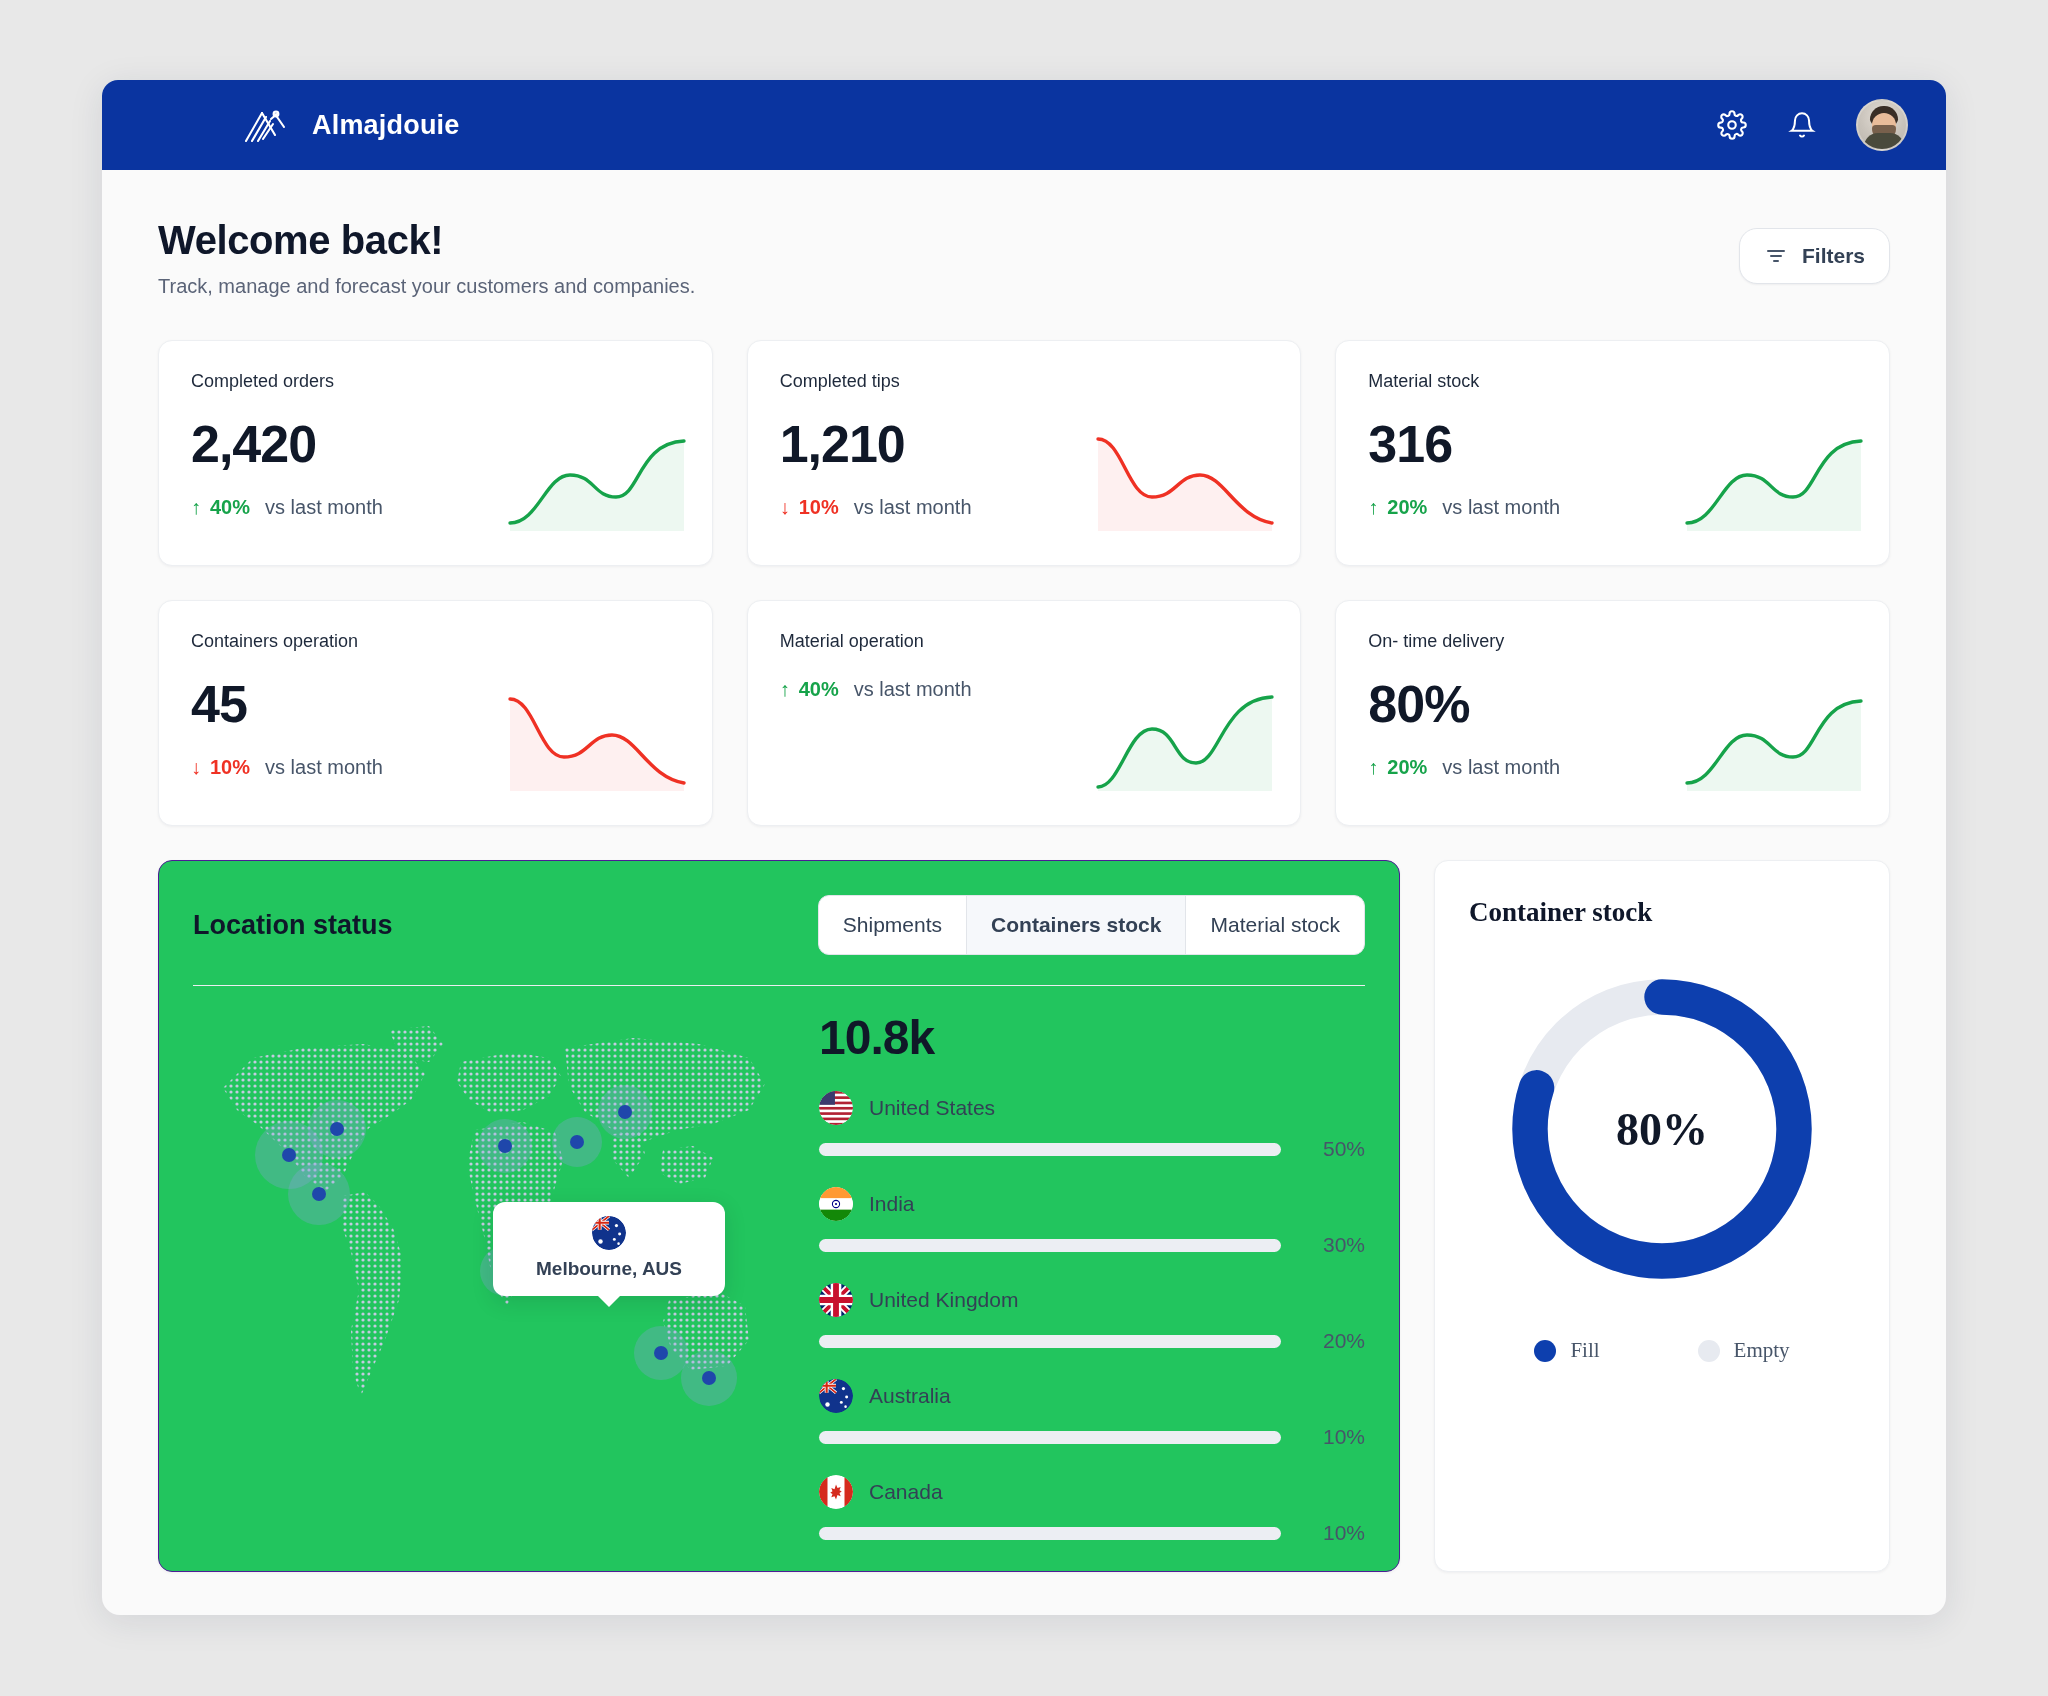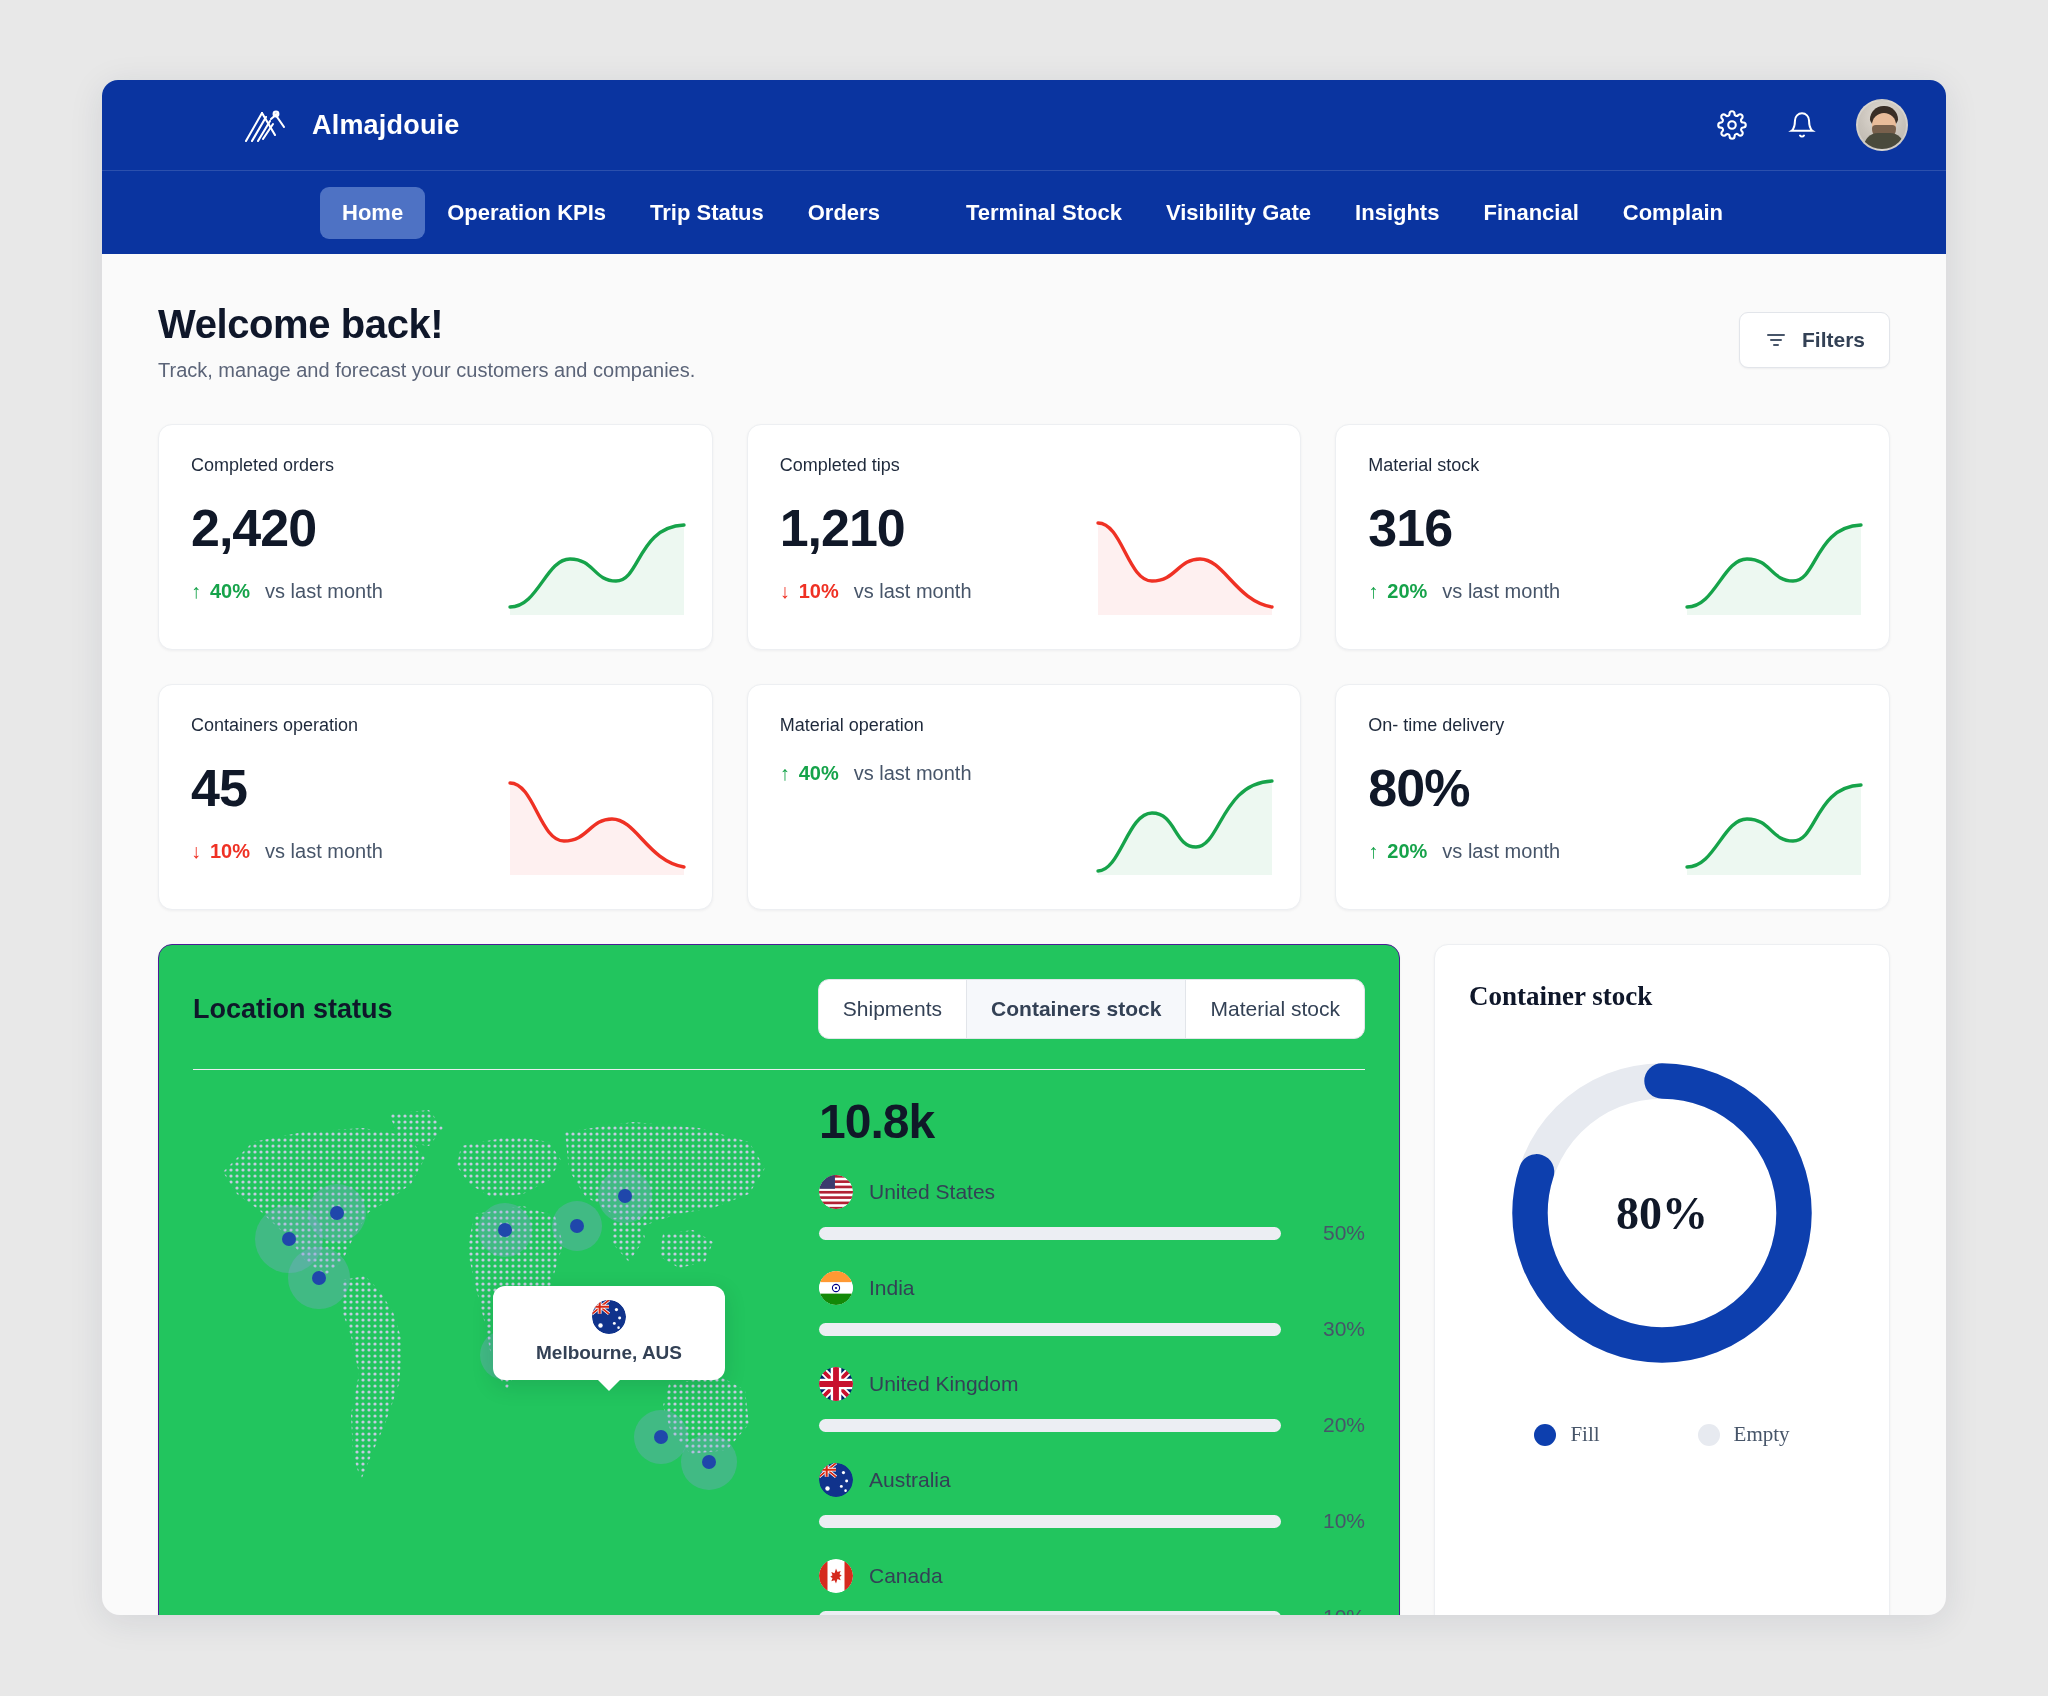--- a/index.html
+++ b/index.html
@@ -62,21 +62,21 @@
   .nav-sp { width: 42px; }
 
   
   .page { padding: 48px 56px 0 56px; }
   .page-head { display: flex; align-items: flex-start; }
   .title { font-size: 40px; font-weight: 700; color: #0f172a; letter-spacing: -.4px; }
   .subtitle { font-size: 20px; color: #5b6478; margin-top: 12px; }
   .filters-btn {
     margin-left: auto; margin-top: 10px;
     display: flex; align-items: center; gap: 14px;
-    background: #fff; border: 1px solid #e2e5ea; border-radius: 9px;
+    background: #fff; border: 1px solid #e2e5ea; border-radius: 18px;
     padding: 15px 24px; cursor: pointer;
     font-size: 21px; font-weight: 700; color: #334155;
     box-shadow: 0 1px 2px rgba(16,24,40,.05);
   }
 
   
   .kpi-grid {
     display: grid; grid-template-columns: repeat(3, 1fr);
     gap: 34px; margin-top: 42px;
   }
@@ -205,32 +205,20 @@
       </span>
       <span class="avatar">
         <span class="a-hair"></span>
           <span class="a-face"></span>
           <span class="a-beard"></span>
           <span class="a-body"></span>
       </span>
     </div>
   </div>
 
-  <div class="navbar">
-    <div class="nav-item active">Home</div>
-    <div class="nav-item">Operation KPIs</div>
-    <div class="nav-item">Trip Status</div>
-    <div class="nav-item">Orders</div>
-    <div class="nav-sp"></div>
-    <div class="nav-item">Terminal Stock</div>
-    <div class="nav-item">Visibility Gate</div>
-    <div class="nav-item">Insights</div>
-    <div class="nav-item">Financial</div>
-    <div class="nav-item">Complain</div>
-  </div>
 
   <div class="page">
 
     <div class="page-head">
       <div>
         <div class="title">Welcome back!</div>
         <div class="subtitle">Track, manage and forecast your customers and companies.</div>
       </div>
       <div class="filters-btn">
         <svg width="24" height="24" viewBox="0 0 24 24" fill="none" stroke="#475569" stroke-width="2" stroke-linecap="round">

